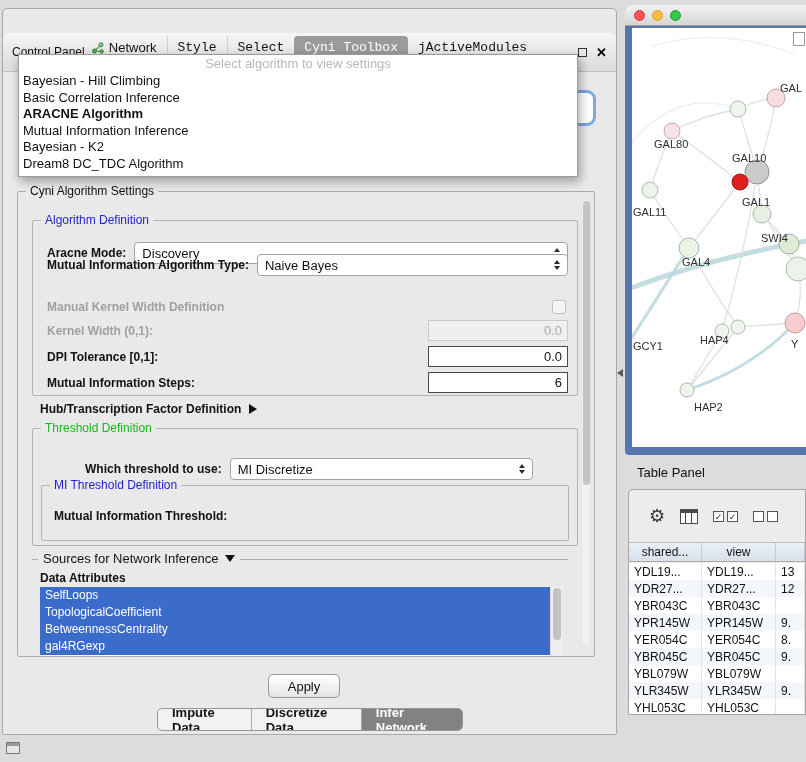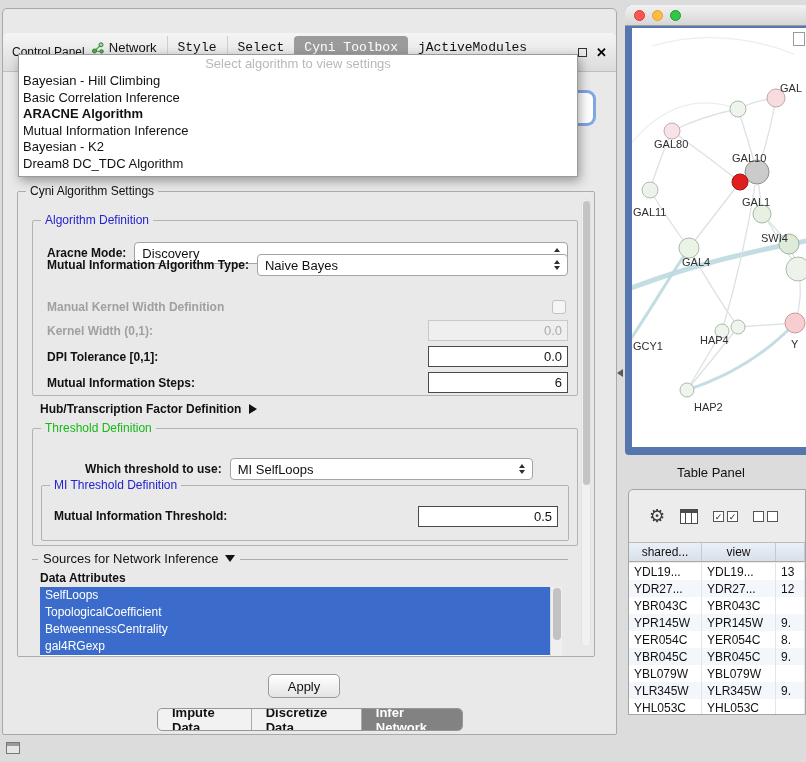--- a/index.html
+++ b/index.html
@@ -101,21 +101,21 @@
   .net-canvas{position:absolute;left:7px;top:23px;right:0;bottom:8px;background:#FFF;overflow:hidden;}
   .corner-box{position:absolute;right:1px;top:4px;width:12px;height:14px;background:#FFF;border:1px solid #9A9A9A;}
   .net-svg{position:absolute;left:0;top:0;}
   .nlabel{font-size:11px;fill:#2E2E2E;font-family:"Liberation Sans",sans-serif;}
   .edge{fill:none;stroke:#DCE1E4;stroke-width:1.3;}
   .edge.f{stroke:#EBEEF0;}
   .tedge{fill:none;stroke:#BDD9E0;stroke-width:5;opacity:0.9;}
   .tedge.thin{stroke-width:3;}
 
   
-  .tp-label{position:absolute;left:637px;top:465px;font-size:13px;margin-left:40px;}
+  .tp-label{position:absolute;left:637px;top:465px;font-size:13px;}
   .tp-window{position:absolute;left:628px;top:489px;width:178px;height:226px;background:#ECECEC;
       border:1px solid #A5A5A5;border-radius:5px 0 0 0;overflow:hidden;}
   .tp-toolbar{position:absolute;left:0;top:0;width:100%;height:52px;display:flex;align-items:center;
       gap:15px;padding-left:20px;}
   .gear{font-size:18px;color:#3A3A3A;line-height:1;}
   .colico{width:18px;height:15px;border:1px solid #4A4A4A;border-top:4px solid #4A4A4A;
       background:linear-gradient(90deg,#FFF 0 4px,#4A4A4A 4px 5px,#FFF 5px 10px,#4A4A4A 10px 11px,#FFF 11px);}
   .chkpair{display:flex;gap:3px;}
   .mini-chk{width:11px;height:11px;border:1px solid #555;background:#FFF;font-size:9px;line-height:10px;
       text-align:center;color:#222;}
@@ -221,33 +221,32 @@
         <span class="blab">Hub/Transcription Factor Definition</span>
         <span class="tri-right"></span>
       </div>
 
       <div class="grp" style="left:14px;top:236px;width:546px;height:118px;">
         <span class="legend green">Threshold Definition</span>
 
         <div class="frow" style="left:52px;right:44px;top:28px;height:24px;">
           <span class="blab">Which threshold to use:</span>
           <div class="combo">
-            <span>MI SelfLoops</span>
+            <span>MI Discretize</span>
             <span class="combo-arrows">
                 <i class="up"></i>
                 <i class="dn"></i>
               </span>
           </div>
         </div>
 
         <div class="grp" style="left:8px;top:56px;width:528px;height:56px;">
           <span class="legend blue">MI Threshold Definition</span>
           <div class="frow" style="left:12px;right:10px;top:18px;height:24px;">
             <span class="blab">Mutual Information Threshold:</span>
-            <div class="field">0.5</div>
           </div>
         </div>
       </div>
 
       <div class="src-line"></div>
       <div class="src-title">
         <span>Sources for Network Inference</span>
         <span class="tri-down"></span>
       </div>
       <div class="attr-label">Data Attributes</div>

